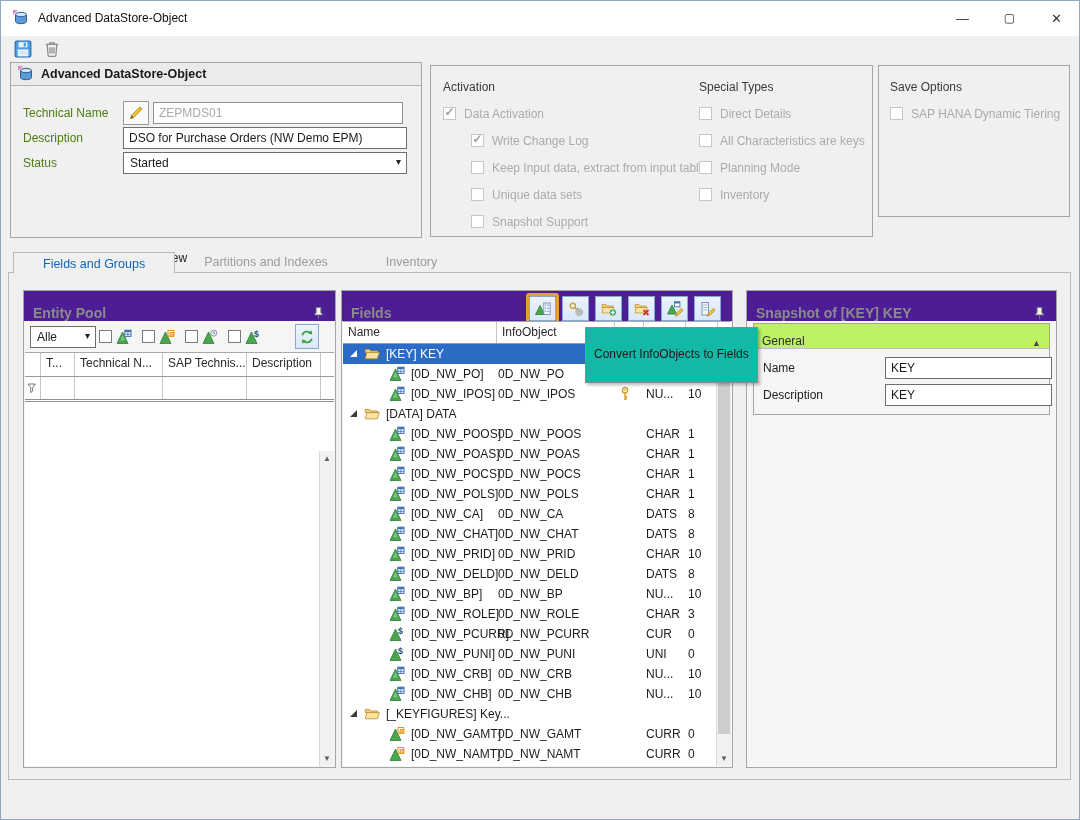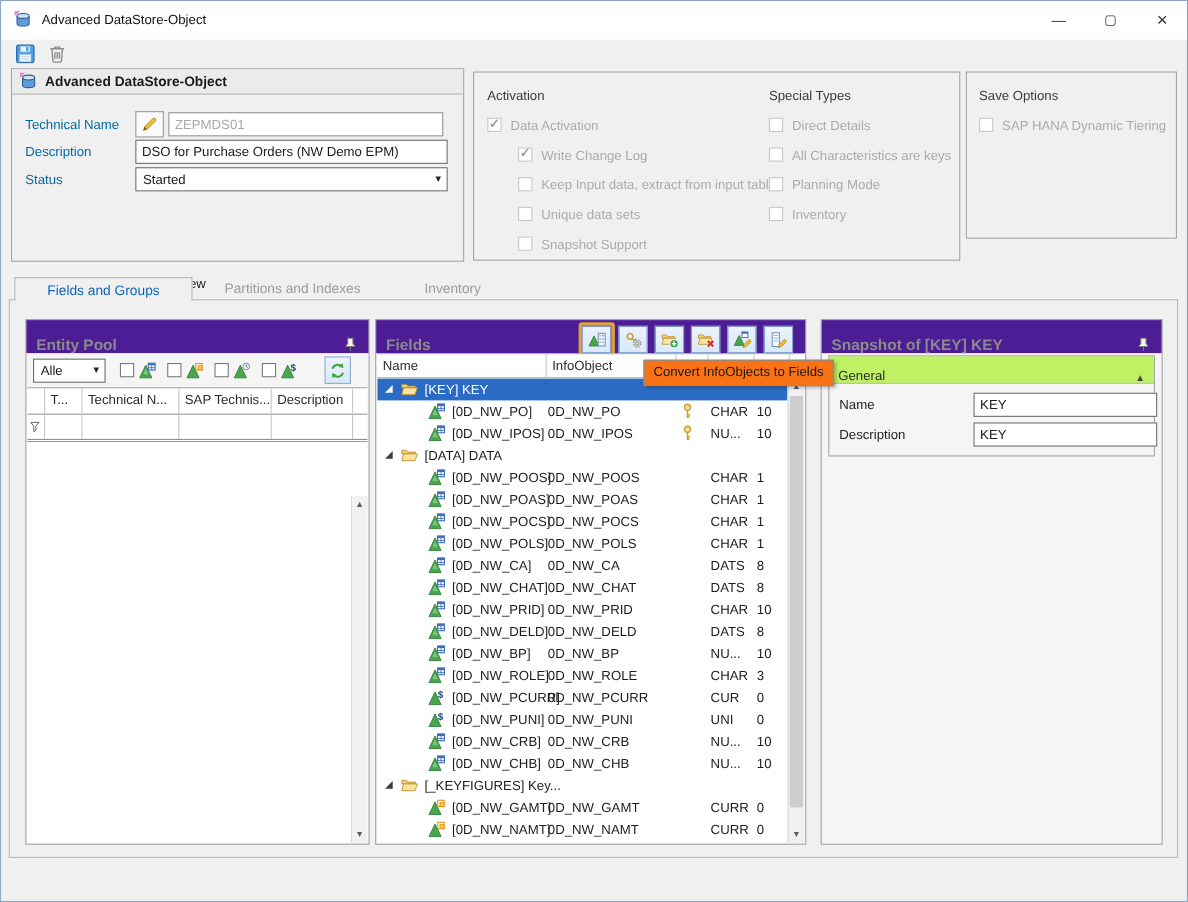--- a/index.html
+++ b/index.html
@@ -20,21 +20,21 @@
   
   .app-toolbar{position:absolute;top:36px;left:0;height:26px;display:flex;align-items:center;padding-left:14px;gap:11px}
   .atb-btn{width:18px;height:18px;line-height:0}
 
   
   .groupbox{position:absolute;border:1px solid #a5a5a5;background:#f0f0f0;box-sizing:border-box}
   #g-main{left:10px;top:62px;width:412px;height:176px}
   .group-header{height:22px;background:#ebebeb;border-bottom:1px solid #b5b5b5;display:flex;align-items:center;padding-left:7px;gap:7px;font-weight:bold;font-size:12.5px;color:#1a1a1a}
   .group-header .icon16{line-height:0}
   .form-row{position:absolute;left:12px;display:flex;align-items:center;height:24px}
-  .form-label{width:100px;color:#0369a1;flex:none}
+  .form-label{width:100px;color:#4d7c0f;flex:none}
   .input{border:1px solid #6e6e6e;background:#fff;height:22px;box-sizing:border-box;
          font-family:"Liberation Sans",sans-serif;font-size:12px;color:#1a1a1a;padding:0 5px;outline:none}
   .input.dis{color:#a8a8a8;border-color:#919191}
   .editbtn{width:26px;height:24px;border:1px solid #9a9a9a;background:#fafafa;display:flex;align-items:center;justify-content:center;box-sizing:border-box;margin-right:4px}
   .select{height:22px;border:1px solid #6e6e6e;background:#fff;box-sizing:border-box;display:flex;align-items:center;padding:0 18px 0 6px;position:relative;color:#1a1a1a}
   .select::after{content:"▾";position:absolute;right:5px;top:3px;font-size:10px;color:#222}
 
   
   .cb{width:13px;height:13px;border:1px solid #7a7a7a;background:#fff;display:inline-block;position:relative;flex:none;box-sizing:border-box}
   .cb.dis{border-color:#c6c6c6}
@@ -59,21 +59,21 @@
   
   .panel{position:absolute;border:1px solid #a5a5a5;background:#f5f5f5;box-sizing:border-box}
   #p-entity{left:14px;top:17px;width:313px;height:478px}
   #p-fields{left:332px;top:17px;width:392px;height:478px}
   #p-details{left:737px;top:17px;width:311px;height:478px}
   .panel-header{height:30px;display:flex;align-items:flex-end;padding:0 9px;background:#4c1d95}
   .panel-title{font-size:14px;font-weight:bold;color:#8b8b8b}
   .pin{margin-left:auto;width:15px;height:15px;line-height:0}
 
   
-  .ep-toolbar{position:absolute;top:30px;left:0;right:10px;height:31px;display:flex;align-items:center;padding:0 6px;gap:13px}
+  .ep-toolbar{position:absolute;top:30px;left:0;right:10px;height:31px;display:flex;align-items:center;padding:0 6px;gap:3px}
   .typefilter{display:flex;align-items:center;gap:4px}
   .icon16{width:16px;height:16px;display:inline-block;line-height:0}
   .icon16 svg{width:16px;height:16px}
   .tbtn{width:27px;height:25px;background:linear-gradient(#ecf3fb,#d9e8f8);border:1px solid #86a9d2;display:flex;align-items:center;justify-content:center;box-sizing:border-box}
   .tbtn.hl{box-shadow:0 0 0 3px #dfa23a;border-radius:1px}
   #ep-refresh{margin-left:auto;width:24px;height:25px}
   .ep-grid{position:absolute;top:61px;left:1px;right:1px;bottom:1px;background:#fff;border-top:1px solid #a8a8a8}
   .ep-head{display:flex;height:23px;border-bottom:1px solid #9a9a9a;align-items:center}
   .ep-cell{border-right:1px solid #c6c6c6;height:100%;box-sizing:border-box;padding:3px 0 0 5px;color:#2b2b2b;overflow:hidden;white-space:nowrap}
   .ep-filterrow{display:flex;height:22px;border-bottom:3px double #8f8f8f;align-items:center}
@@ -100,22 +100,22 @@
   .trow.sel .t-arrow{color:#fff}
   .t-folder{margin-left:5px}
   .t-itemicon{margin-left:46px}
   .t-label{margin-left:6px}
   .t-io{position:absolute;left:155px;top:3px;white-space:nowrap}
   .t-key{position:absolute;left:274px;top:2px;width:16px;height:16px;line-height:0}
   .t-dt{position:absolute;left:303px;top:3px}
   .t-len{position:absolute;left:345px;top:3px}
 
   
-  .tooltip{position:absolute;left:585px;top:327px;height:22px;line-height:21px;background:#f97316;border:1px solid #8a8a8a;
-           box-shadow:2px 2px 3px rgba(0,0,0,.28);padding:0 8px;z-index:60;font-size:12px;color:#1a1a1a;white-space:nowrap}
+  .tooltip{position:absolute;left:585px;top:327px;height:22px;line-height:21px;background:#14b8a6;border:1px solid #8a8a8a;
+           box-shadow:2px 2px 3px rgba(0,0,0,.28);padding:16px 8px;z-index:60;font-size:12px;color:#1a1a1a;white-space:nowrap}
 
   
   .general{position:absolute;left:6px;top:32px;right:6px;height:92px;border:1px solid #a5a5a5;background:#f5f5f5;box-sizing:border-box}
   .general-head{height:24px;border-bottom:1px solid #bdbdbd;display:flex;align-items:flex-end;padding:0 8px;background:#bef264;color:#2b2b2b}
   .collapse-arrow{margin-left:auto;font-size:9px;color:#444}
   .d-row{display:flex;align-items:center;margin:8px 9px 0;height:22px}
   .d-label{width:122px;flex:none;color:#222}
   .d-input{width:224px}
 </style>
 </head>

